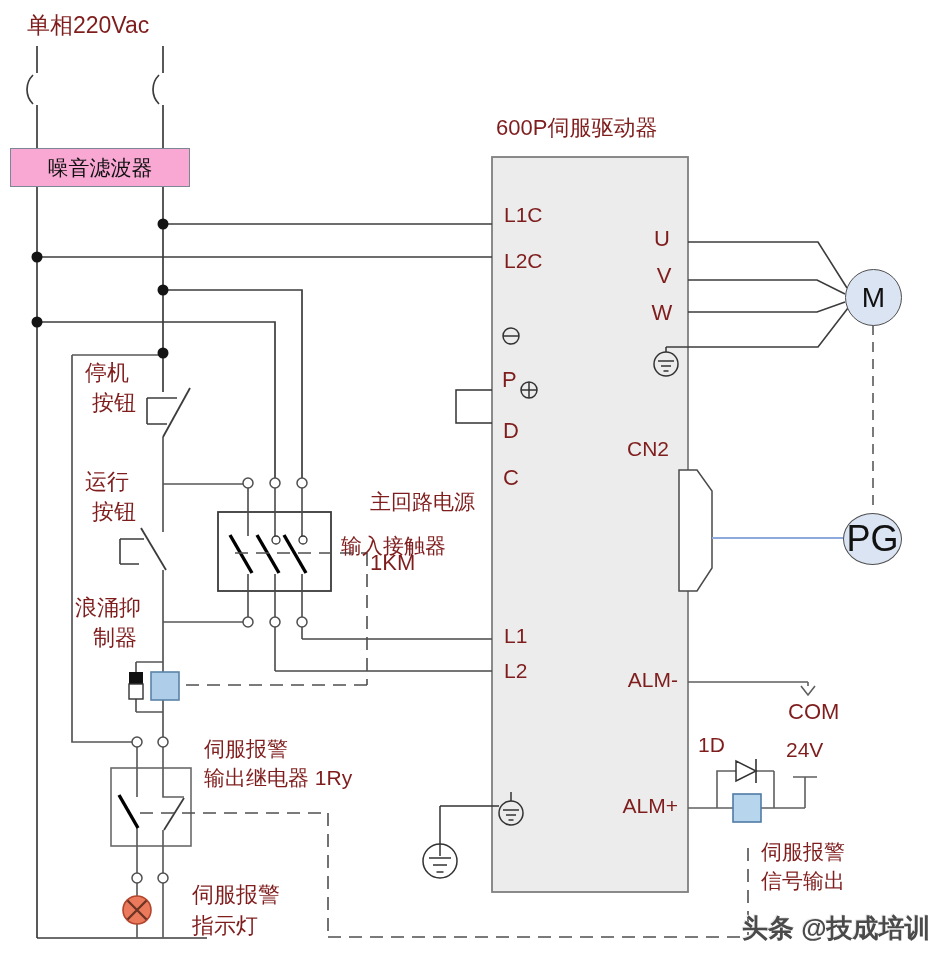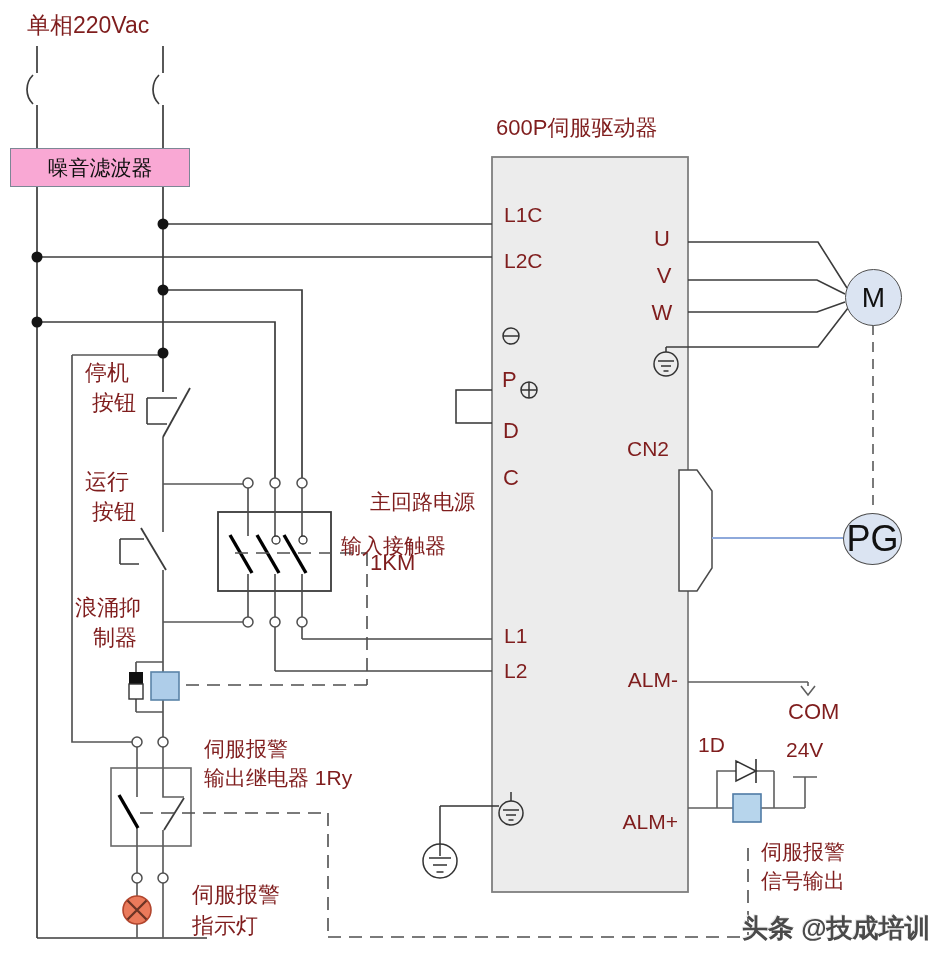--- a/index.html
+++ b/index.html
@@ -194,21 +194,21 @@
   <div class="lbl f22" style="left:502px;top:368px;">P</div>
   <div class="lbl f22" style="left:503px;top:419px;">D</div>
   <div class="lbl f22" style="left:503px;top:466px;">C</div>
   <div class="lbl f21" style="left:504px;top:624px;">L1</div>
   <div class="lbl f21" style="left:504px;top:659px;">L2</div>
   <div class="lbl f22 ta-c" style="left:644px;top:227px;width:36px;">U</div>
   <div class="lbl f22 ta-c" style="left:646px;top:264px;width:36px;">V</div>
   <div class="lbl f22 ta-c" style="left:644px;top:301px;width:36px;">W</div>
   <div class="lbl f21" style="left:627px;top:437px;">CN2</div>
   <div class="lbl f21 ta-r" style="left:608px;top:668px;">ALM-</div>
-  <div class="lbl f21 ta-r" style="left:608px;top:794px;margin-top:16px;">ALM+</div>
+  <div class="lbl f21 ta-r" style="left:608px;top:794px;">ALM+</div>
 
   <div class="lbl f22" style="left:85px;top:361px;">停机</div>
   <div class="lbl f22" style="left:92px;top:391px;">按钮</div>
   <div class="lbl f22" style="left:85px;top:470px;">运行</div>
   <div class="lbl f22" style="left:92px;top:500px;">按钮</div>
   <div class="lbl f22" style="left:75px;top:596px;">浪涌抑</div>
   <div class="lbl f22" style="left:93px;top:626px;">制器</div>
 
   <div class="lbl f21" style="left:338px;top:490px;margin-left:32px;">主回路电源</div>
   <div class="lbl f21" style="left:341px;top:520px;margin-top:14px;">输入接触器</div>

